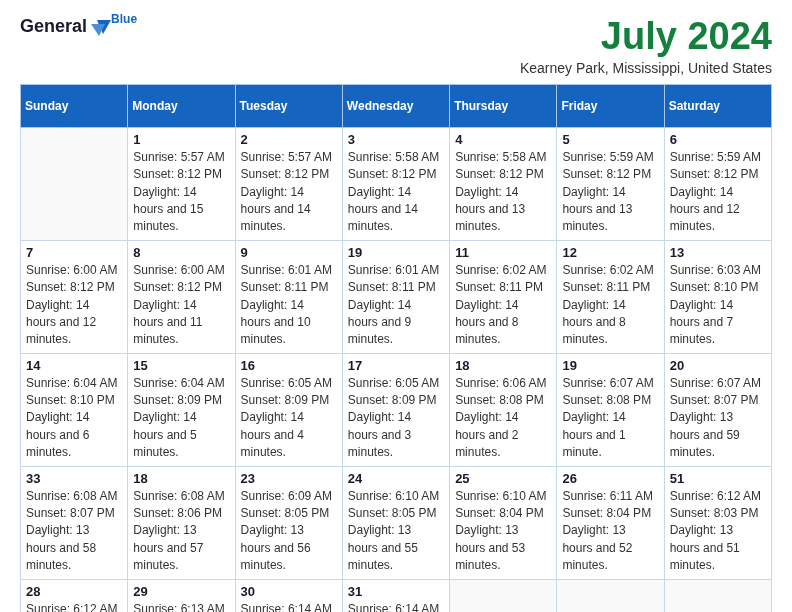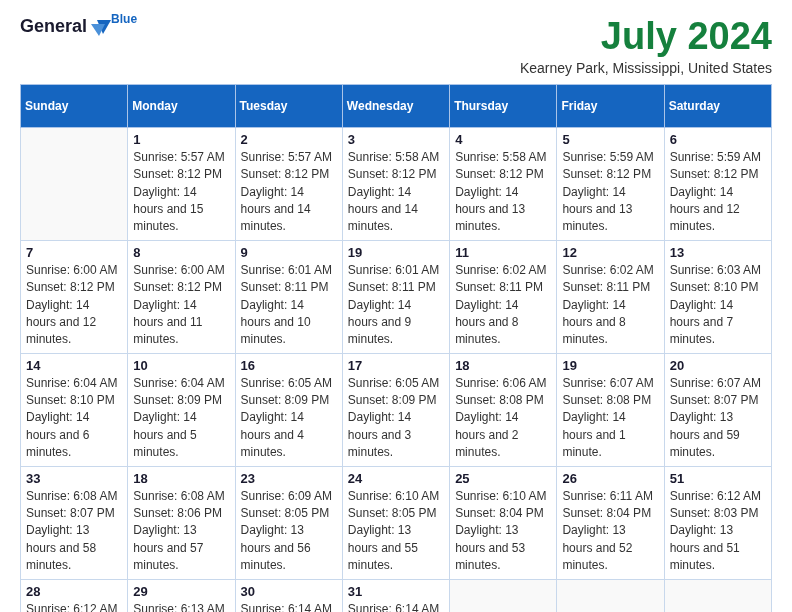--- a/index.html
+++ b/index.html
@@ -169,21 +169,21 @@
           <span class="day-number">13</span>
           <div class="cell-info">Sunrise: 6:03 AM<br>Sunset: 8:10 PM<br>Daylight: 14 hours and 7 minutes.</div>
         </td>
       </tr>
       <tr>
         <td>
           <span class="day-number">14</span>
           <div class="cell-info">Sunrise: 6:04 AM<br>Sunset: 8:10 PM<br>Daylight: 14 hours and 6 minutes.</div>
         </td>
         <td>
-          <span class="day-number">10</span>
+          <span class="day-number">15</span>
           <div class="cell-info">Sunrise: 6:04 AM<br>Sunset: 8:09 PM<br>Daylight: 14 hours and 5 minutes.</div>
         </td>
         <td>
           <span class="day-number">16</span>
           <div class="cell-info">Sunrise: 6:05 AM<br>Sunset: 8:09 PM<br>Daylight: 14 hours and 4 minutes.</div>
         </td>
         <td>
           <span class="day-number">17</span>
           <div class="cell-info">Sunrise: 6:05 AM<br>Sunset: 8:09 PM<br>Daylight: 14 hours and 3 minutes.</div>
         </td>

